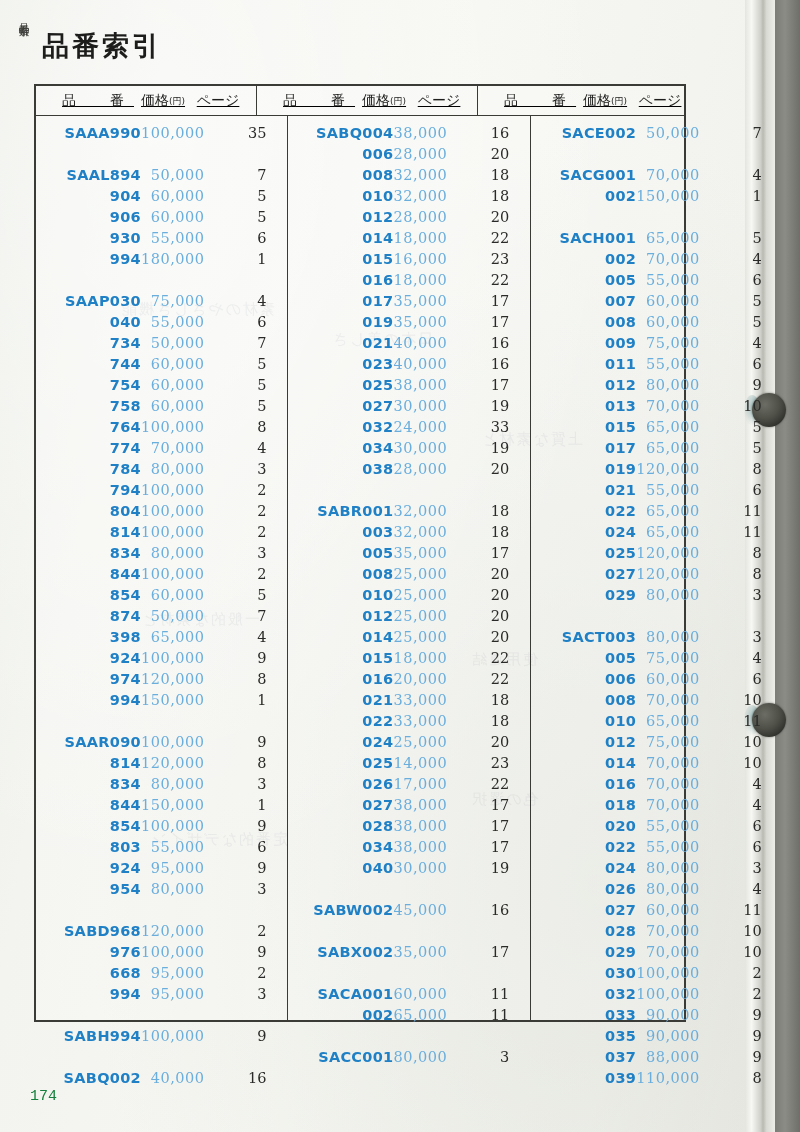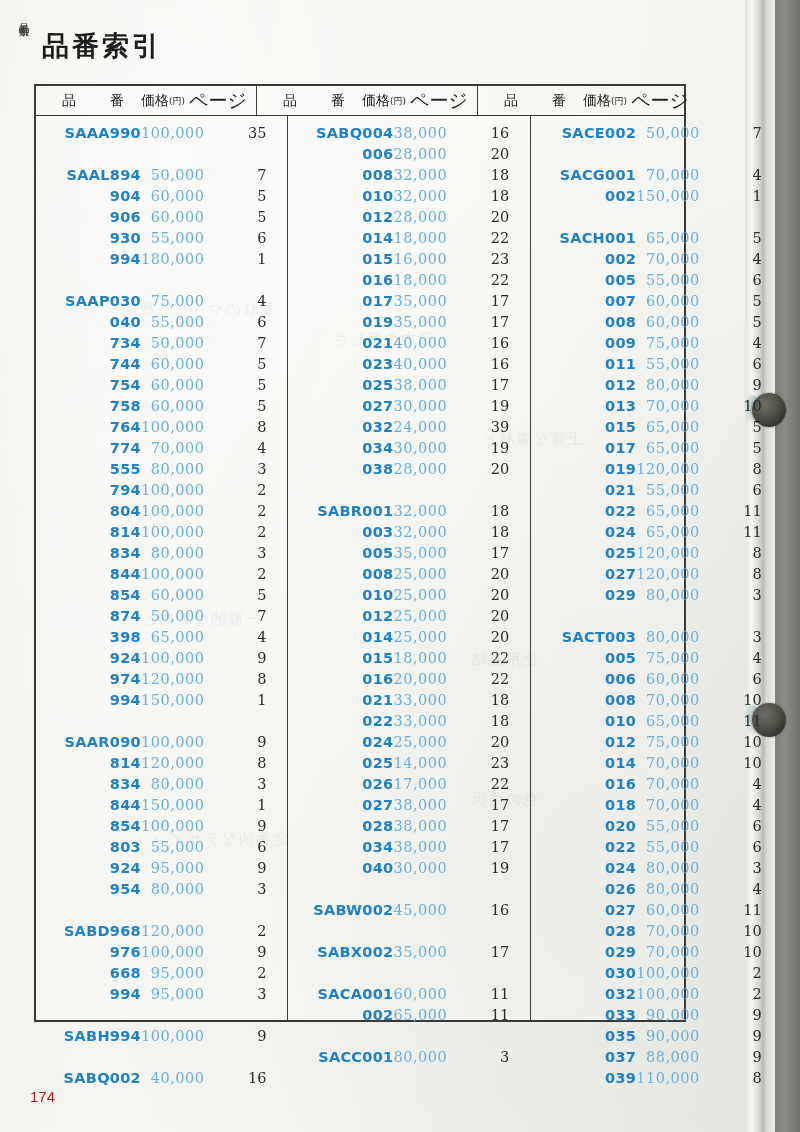--- a/index.html
+++ b/index.html
@@ -103,22 +103,22 @@
     letter-spacing: 3px;
     color: #1d1d1b;
     font-family: "DejaVu Sans", sans-serif;
   }
 
   .page-no {
     position: absolute;
     left: 30px;
     top: 1088px;
     font-size: 15px;
-    color: #b91c1c;
-    font-family: Liberation Sans, sans-serif;
+    color: #15803d;
+    font-family: Liberation Mono, monospace;
   }
 
   
   .index-table {
     position: absolute;
     left: 34px;
     top: 84px;
     width: 652px;
     height: 938px;
     border: 2px solid #ララ;
@@ -126,20 +126,21 @@
     background: rgba(255,255,255,0.22);
     box-sizing: border-box;
     display: flex;
     flex-direction: column;
   }
   .thead {
     display: flex;
     height: 29px;
     border-bottom: 1.5px solid #3a3a36;
     flex: 0 0 auto;
+    text-decoration: underline;
   }
   .tbody {
     display: flex;
     flex: 1 1 auto;
     min-height: 0;
   }
   .colgroup {
     flex: 1 1 0;
     display: flex;
     flex-direction: column;
@@ -172,21 +173,21 @@
     white-space: nowrap;
   }
   .h-price .yen {
     font-size: 9px;
     vertical-align: 1px;
   }
   .h-page {
     flex: 0 0 58px;
     text-align: center;
     letter-spacing: 0px;
-    font-size: 19px;
+    font-size: 14px;
   }
 
   .rows {
     padding: 9px 9px 0 9px;
     box-sizing: border-box;
   }
   .row {
     display: flex;
     height: 21px;
     align-items: baseline;
@@ -339,21 +340,21 @@
               <span class="c-code">764</span>
               <span class="c-price">100,000</span>
               <span class="c-page">8</span>
             </div>
             <div class="row">
               <span class="c-code">774</span>
               <span class="c-price">70,000</span>
               <span class="c-page">4</span>
             </div>
             <div class="row">
-              <span class="c-code">555</span>
+              <span class="c-code">784</span>
               <span class="c-price">80,000</span>
               <span class="c-page">3</span>
             </div>
             <div class="row">
               <span class="c-code">794</span>
               <span class="c-price">100,000</span>
               <span class="c-page">2</span>
             </div>
             <div class="row">
               <span class="c-code">804</span>
@@ -549,21 +550,21 @@
               <span class="c-page">17</span>
             </div>
             <div class="row">
               <span class="c-code">027</span>
               <span class="c-price">30,000</span>
               <span class="c-page">19</span>
             </div>
             <div class="row">
               <span class="c-code">032</span>
               <span class="c-price">24,000</span>
-              <span class="c-page">39</span>
+              <span class="c-page">33</span>
             </div>
             <div class="row">
               <span class="c-code">034</span>
               <span class="c-price">30,000</span>
               <span class="c-page">19</span>
             </div>
             <div class="row">
               <span class="c-code">038</span>
               <span class="c-price">28,000</span>
               <span class="c-page">20</span>

